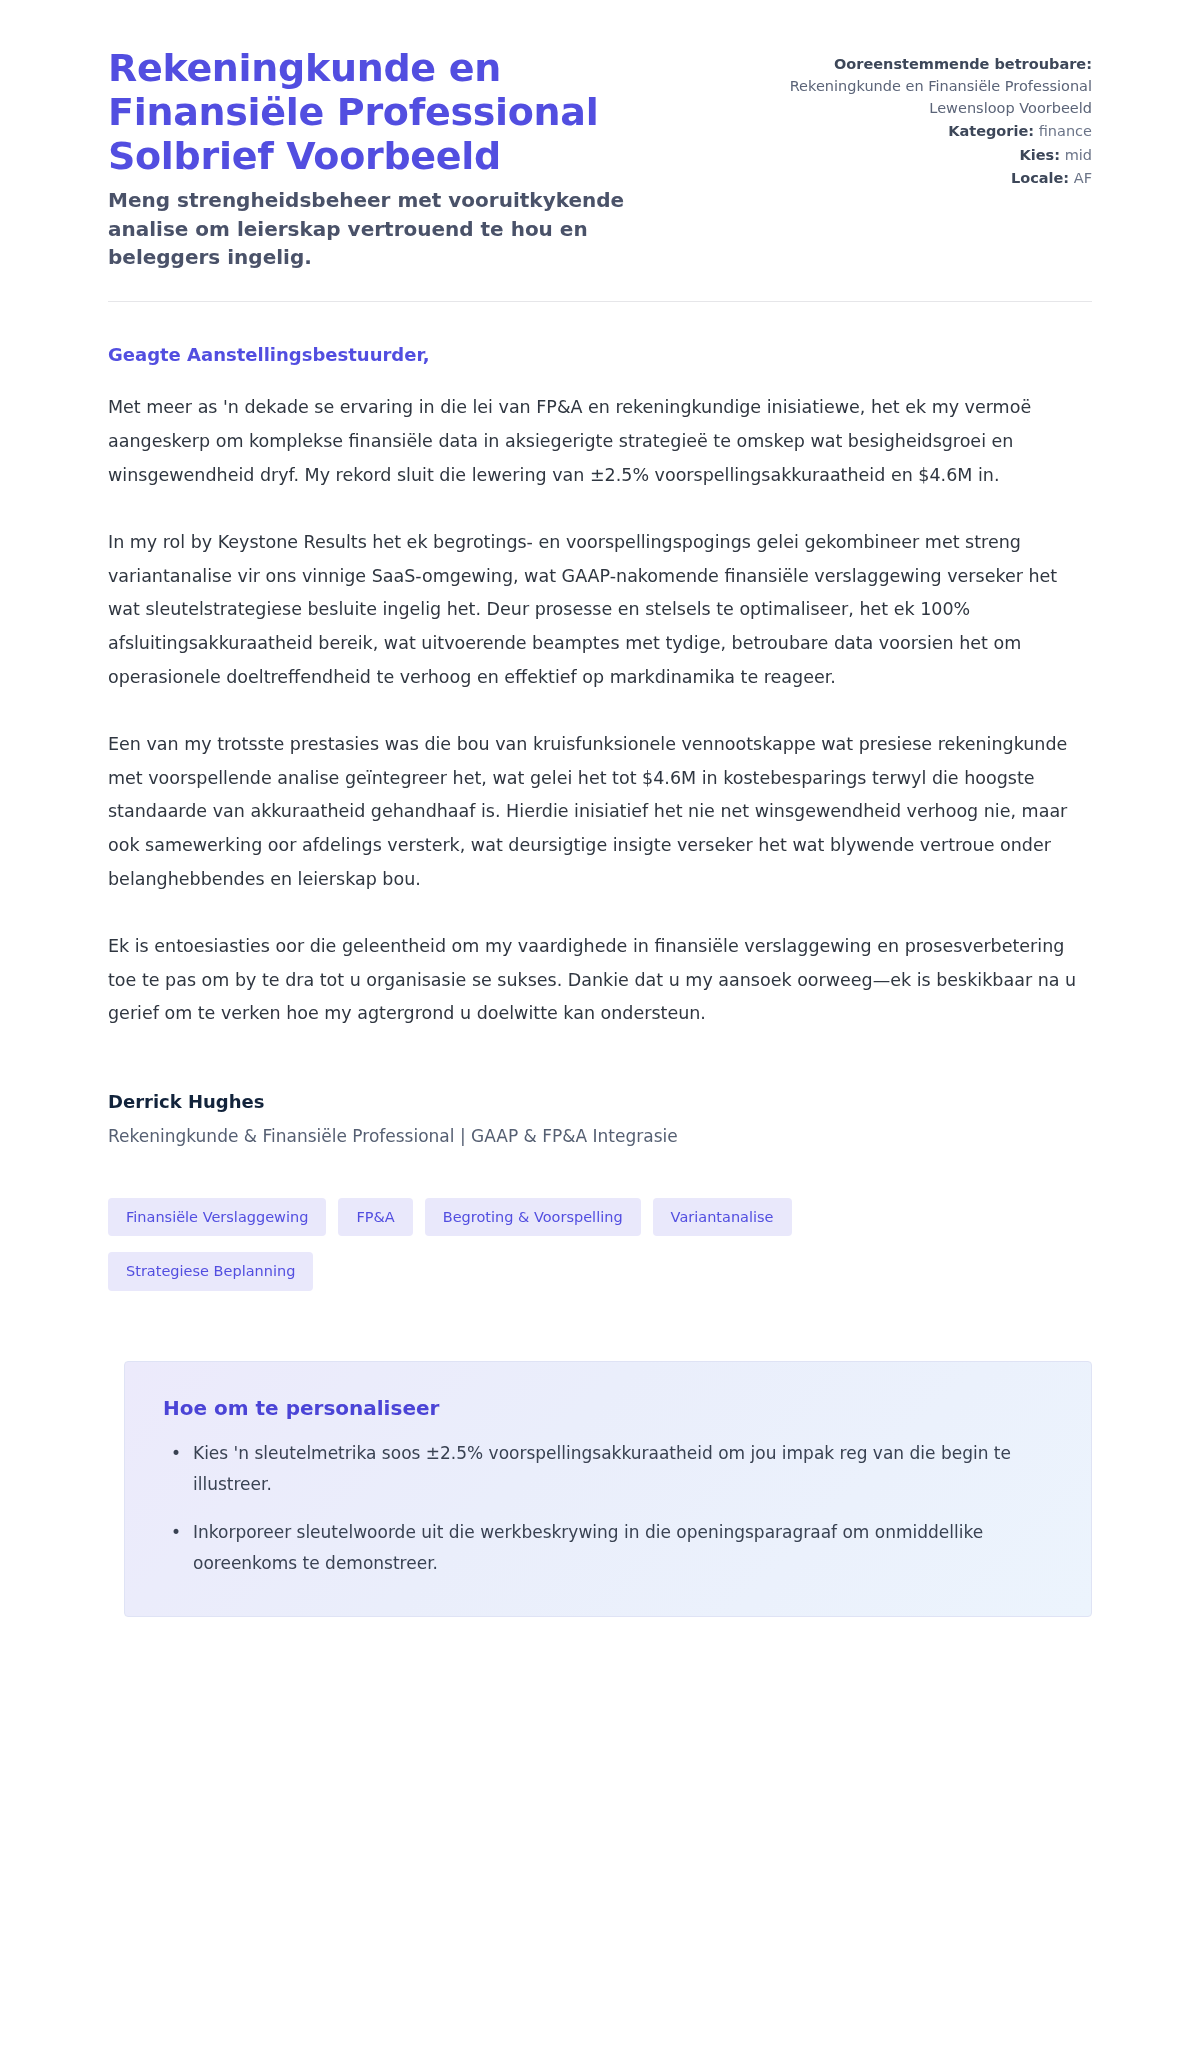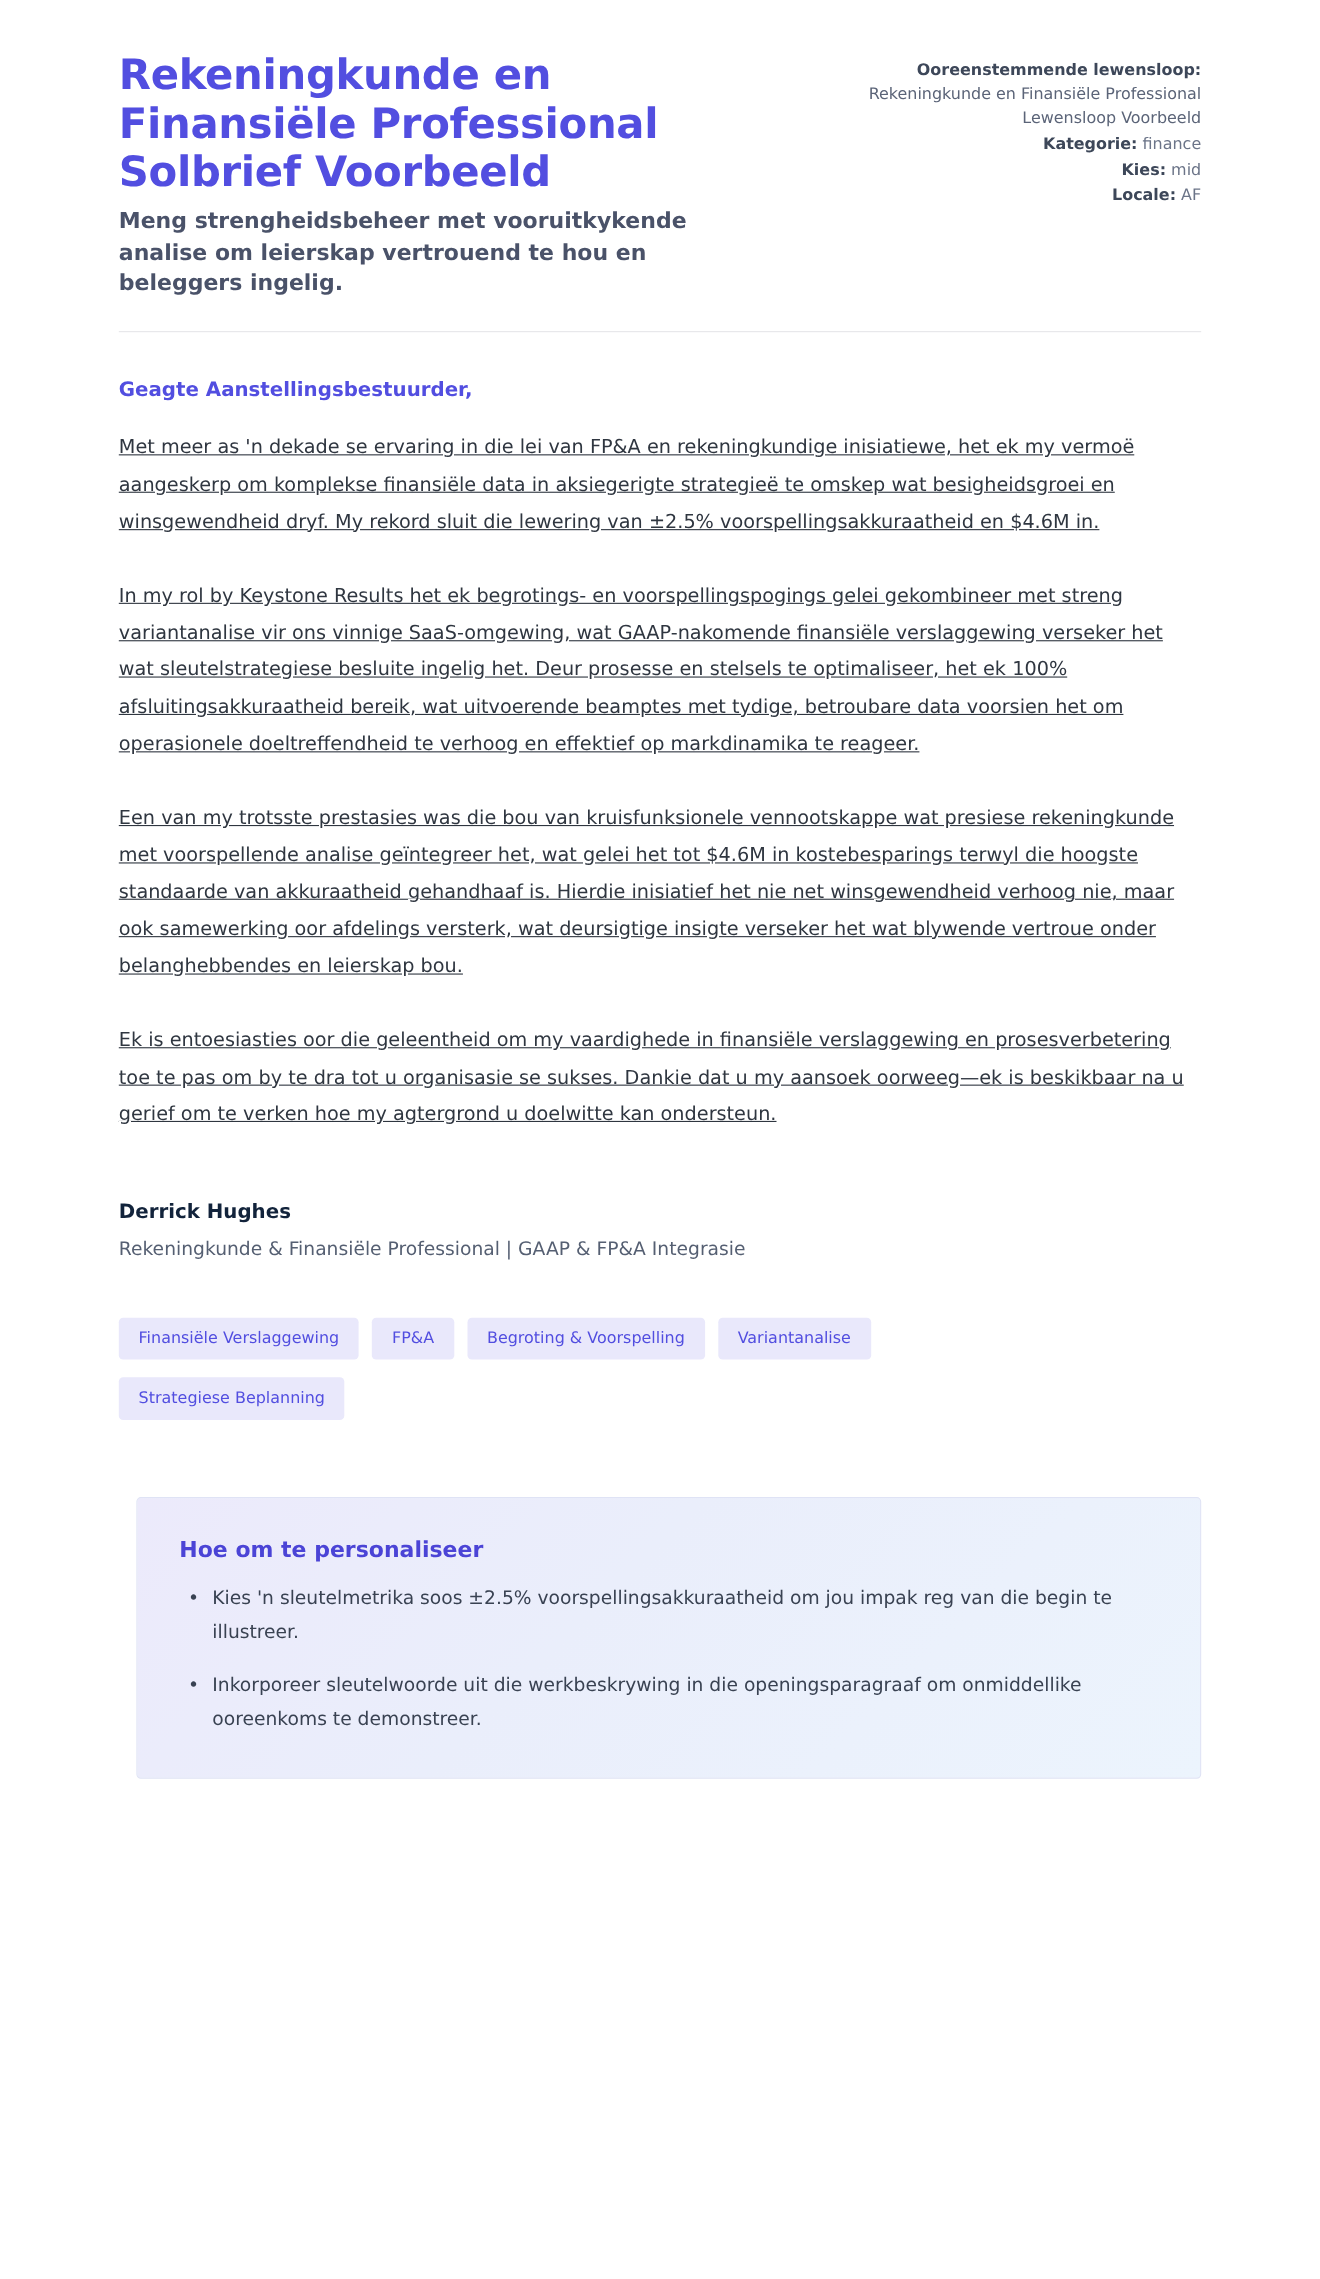--- a/index.html
+++ b/index.html
@@ -90,21 +90,20 @@
     font-size: 18px;
     font-weight: 700;
     color: #524ee0;
   }
   .para {
     margin: 0 0 34px 0;
     font-size: 17.5px;
     line-height: 1.92;
     color: #2f3640;
     max-width: 990px;
-    text-decoration: underline;
   }
   .para:last-of-type { margin-bottom: 0; }
 
   
   .signature { margin-top: 60px; }
   .sig-name {
     margin: 0;
     font-size: 18px;
     font-weight: 700;
     color: #12233b;
@@ -179,21 +178,21 @@
 
   <div class="doc-header">
 
     <div class="header-left">
       <h1 class="doc-title">Rekeningkunde en Finansiële Professional Solbrief Voorbeeld</h1>
       <p class="doc-subtitle">Meng strengheidsbeheer met vooruitkykende analise om leierskap vertrouend te hou en beleggers ingelig.</p>
     </div>
 
     <div class="header-meta">
       <span class="meta-row">
-        <span class="meta-k">Ooreenstemmende lewensloop:</span>
+        <span class="meta-k">Ooreenstemmende betroubare:</span>
         <span class="meta-resume-title">Rekeningkunde en Finansiële Professional Lewensloop Voorbeeld</span>
       </span>
       <span class="meta-row">
         <span class="meta-k">Kategorie:</span>
         <span class="meta-v">finance</span>
       </span>
       <span class="meta-row">
         <span class="meta-k">Kies:</span>
         <span class="meta-v">mid</span>
       </span>

